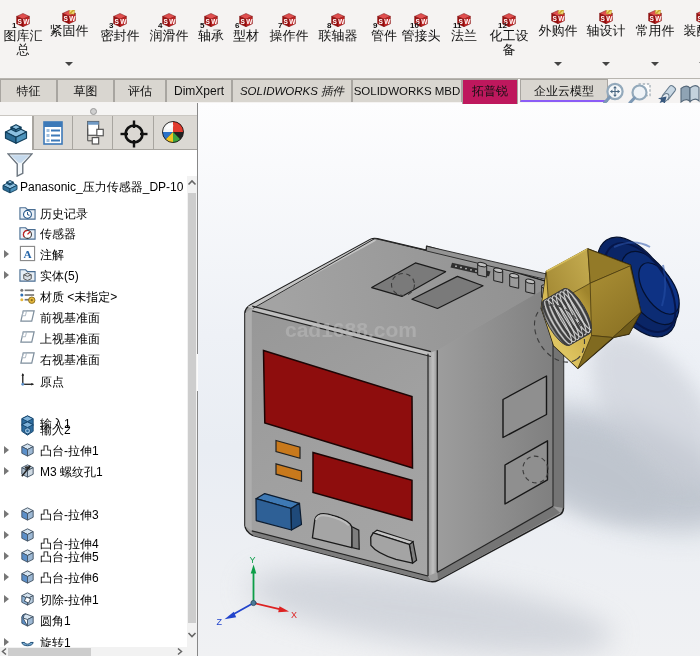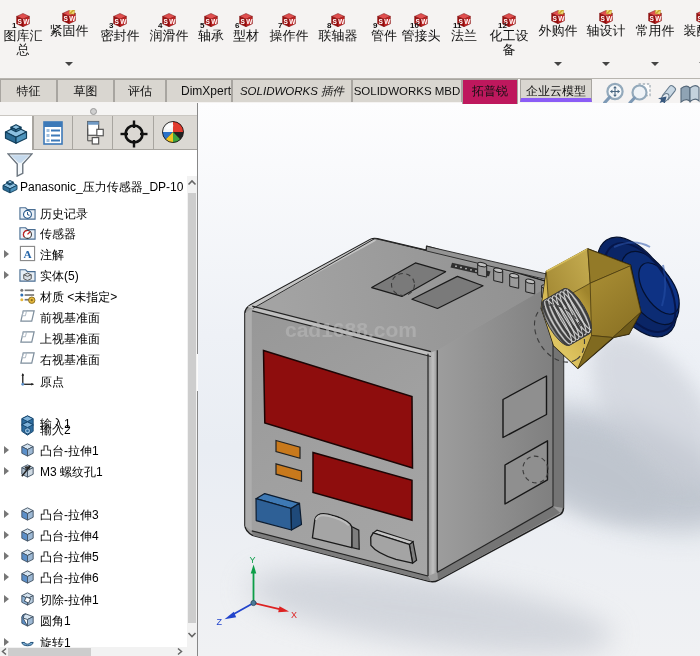--- a/index.html
+++ b/index.html
@@ -208,25 +208,25 @@
       </svg>
       <div class="lb">装配体</div>
       <div class="drop"></div>
     </div>
 </div>
 
 <div id="tabbar" class="abs" style="left:0;top:79px;width:700px;height:24px;background:#f5f3f2;border-bottom:1px solid #c9c6c1;">
 <div class="tab" style="left:0px;width:57px;">特征</div>
 <div class="tab" style="left:57px;width:57px;">草图</div>
 <div class="tab" style="left:114px;width:52px;">评估</div>
-<div class="tab" style="left:166px;width:66px;text-align:right;">DimXpert</div>
+<div class="tab" style="left:166px;width:66px;">DimXpert</div>
 <div class="tab" style="left:232px;width:120px;font-size:11.5px;font-style:italic;">SOLIDWORKS 插件</div>
 <div class="tab" style="left:352px;width:110px;font-size:11.5px;">SOLIDWORKS MBD</div>
 <div class="tab" style="left:462px;width:56px;background:#be185d;height:25px;z-index:2;border-bottom:none;">拓普锐</div>
-<div class="tab" style="left:520px;width:72px;border-bottom:4px solid #8b5cf6;">企业云模型</div>
+<div class="tab" style="left:520px;width:88px;border-bottom:2px solid #8b5cf6;">企业云模型</div>
 </div>
 <svg class="abs" style="left:600px;top:82px" width="100" height="26" viewBox="0 0 100 26">
 
 <g transform="translate(2,0)">
 <circle cx="13" cy="9.5" r="7.6" fill="#f5f8fa" stroke="#93a9bb" stroke-width="2.2"></circle>
 <line x1="7.6" y1="15.2" x2="2.6" y2="20.8" stroke="#7d99b5" stroke-width="3.2" stroke-linecap="round"></line>
 <path d="M13 5 L13 14 M8.5 9.5 L17.5 9.5" stroke="#4a6883" stroke-width="1.1"></path>
 <path d="M13 3.9 l-1.9 2.3 h3.8 z M13 15.1 l-1.9 -2.3 h3.8 z M8.1 9.5 l2.3 -1.9 v3.8 z M17.9 9.5 l-2.3 -1.9 v3.8 z" fill="#4a6883"></path>
 </g>
 
@@ -444,21 +444,21 @@
       </svg>
       <div class="txt" style="left:40px;">凸台-拉伸3</div>
     </div>
 <div class="trow" style="top:422px;">
       <div class="exp"></div>
       <svg class="tic" viewBox="0 0 18 18">
         <polygon points="3,6 9,3 15,6 9,9" fill="#d6e4f0" stroke="#456" stroke-width="1"></polygon>
         <polygon points="3,6 9,9 9,16 3,13" fill="#5b8fc9" stroke="#456" stroke-width="1"></polygon>
         <polygon points="9,9 15,6 15,13 9,16" fill="#9db8d4" stroke="#456" stroke-width="1"></polygon>
       </svg>
-      <div class="txt" style="left:40px;">凸台-拉伸4</div>
+      <div class="txt" style="left:40px;margin-top:8px;">凸台-拉伸4</div>
     </div>
 <div class="trow" style="top:443px;">
       <div class="exp"></div>
       <svg class="tic" viewBox="0 0 18 18">
         <polygon points="3,6 9,3 15,6 9,9" fill="#d6e4f0" stroke="#456" stroke-width="1"></polygon>
         <polygon points="3,6 9,9 9,16 3,13" fill="#5b8fc9" stroke="#456" stroke-width="1"></polygon>
         <polygon points="9,9 15,6 15,13 9,16" fill="#9db8d4" stroke="#456" stroke-width="1"></polygon>
       </svg>
       <div class="txt" style="left:40px;">凸台-拉伸5</div>
     </div>

